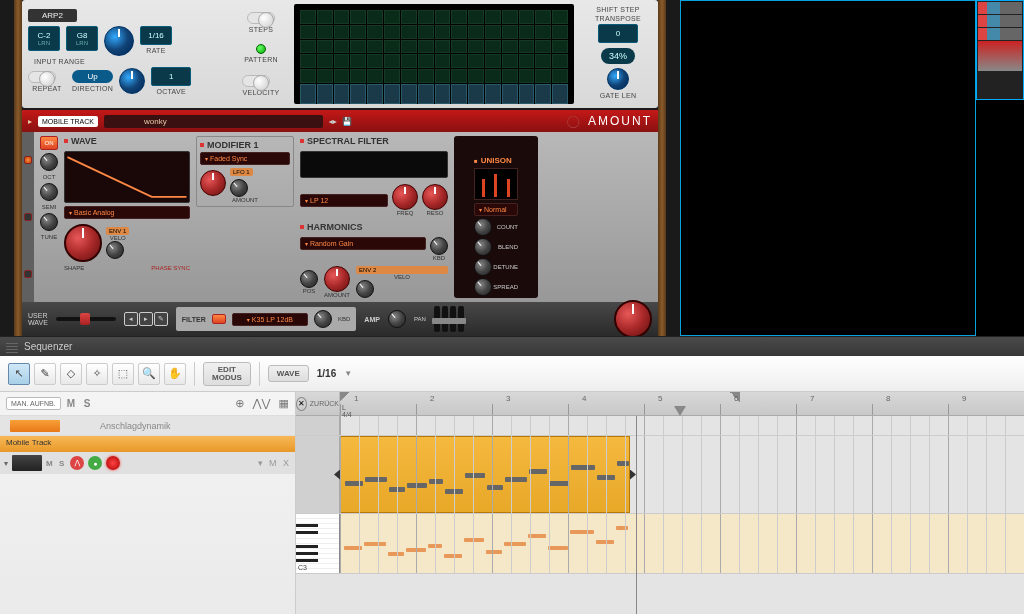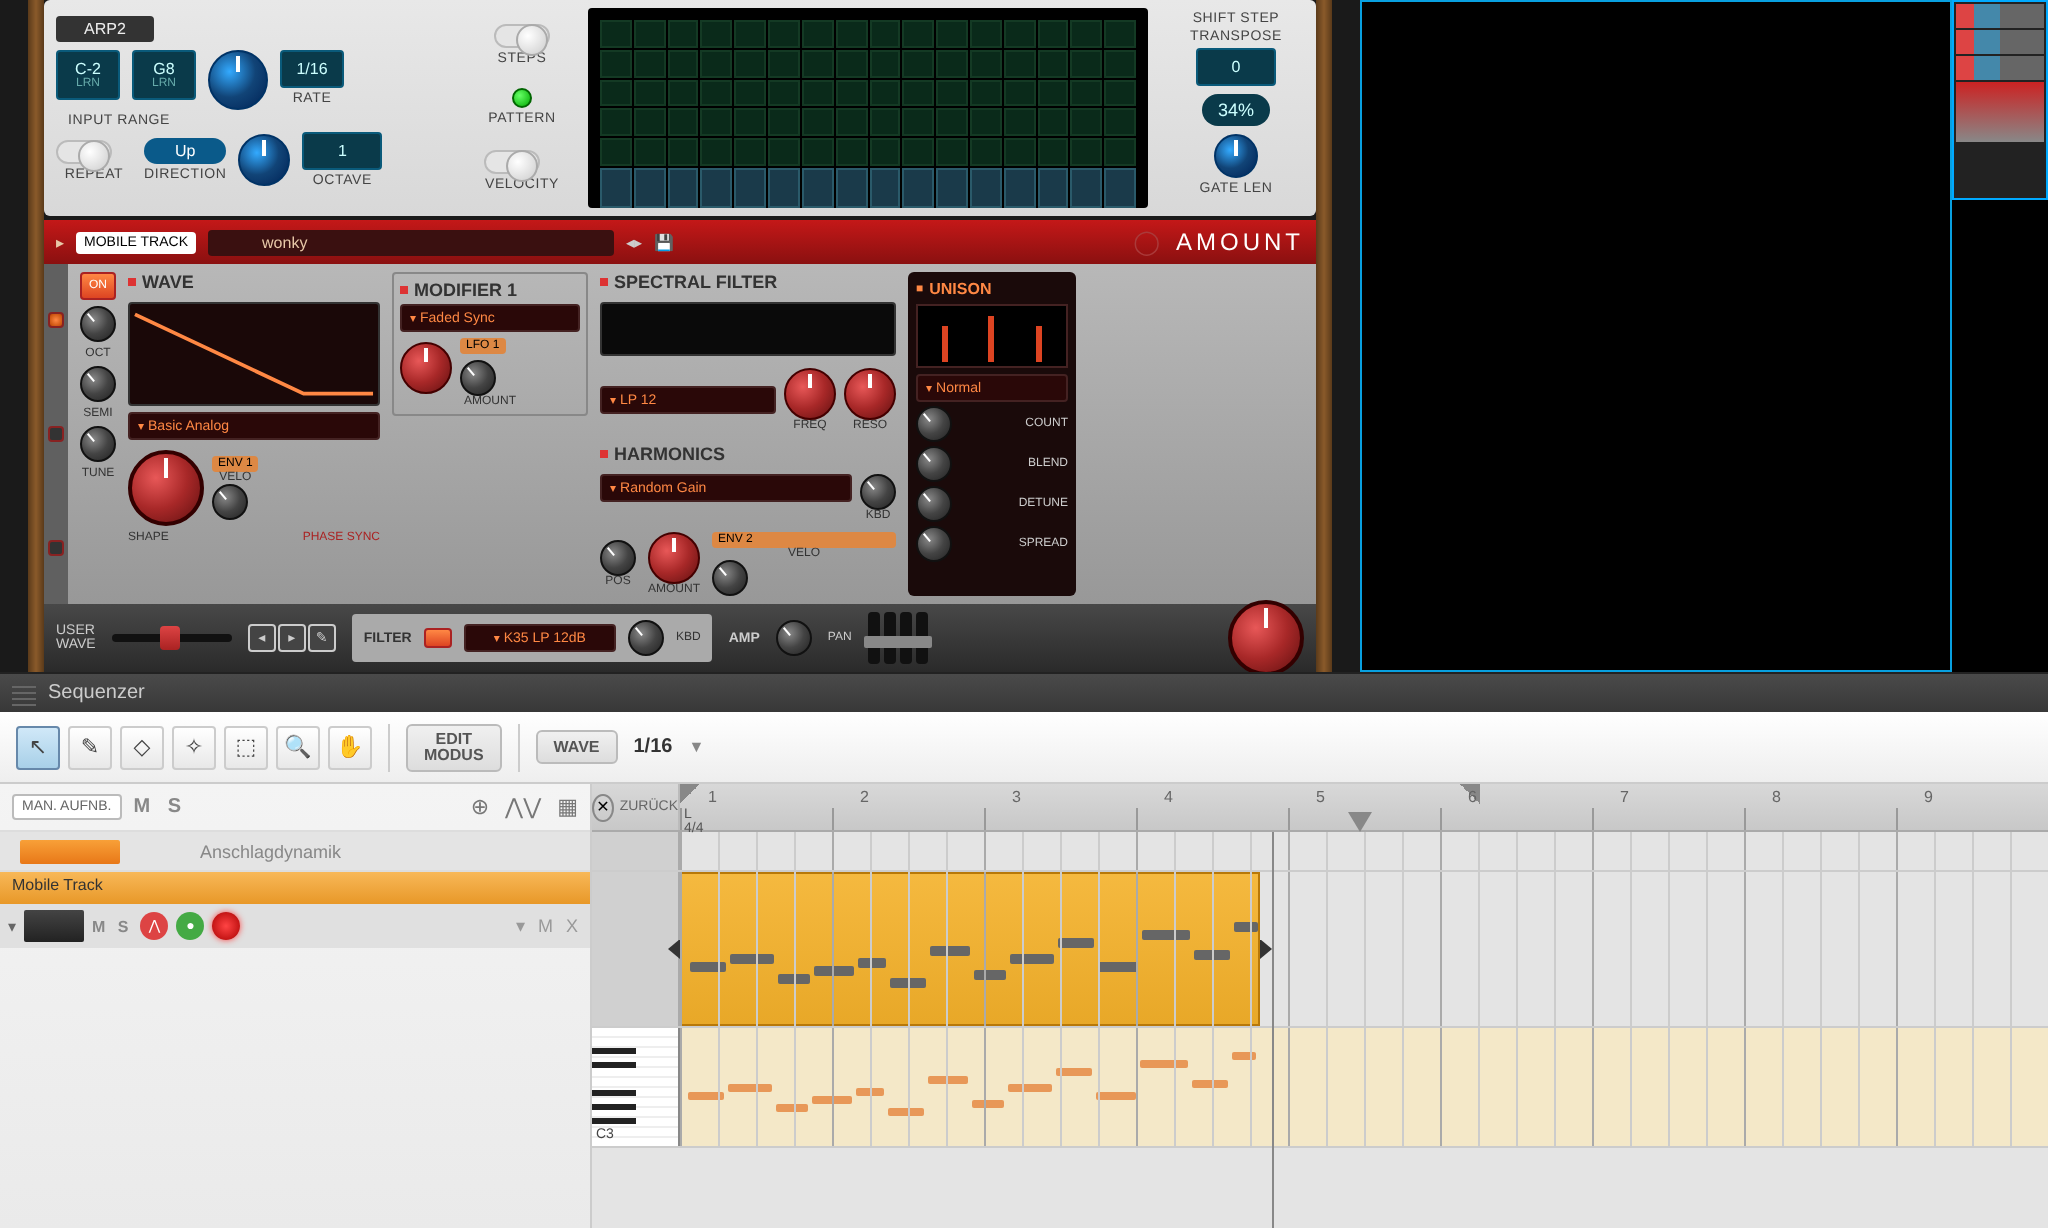--- a/index.html
+++ b/index.html
@@ -29,21 +29,21 @@
 .arp-seq-grid { position: absolute; inset: 6px; display: grid; grid-template-columns: repeat(16,1fr); grid-template-rows: repeat(6,1fr); gap: 1px; }
 .arp-seq-cell { background: #0a2a1a; border: 1px solid #143a24; }
 .arp-seq-bot { position: absolute; bottom: 0; left: 6px; right: 6px; height: 20px; display: grid; grid-template-columns: repeat(16,1fr); gap: 1px; }
 .arp-seq-bot > div { background: #1a3a4a; border: 1px solid #2a5a6a; }
 .arp-right { width: 80px; padding: 4px; text-align: center; }
 .arp-percent { background: #0a3a4a; color: #cff; font-size: 9px; padding: 3px 8px; border-radius: 8px; margin: 2px auto; display: inline-block; }
 
 
 .europa { position: absolute; top: 110px; left: 22px; width: 636px; height: 226px; background: #2a2a2a; border-radius: 3px; }
 .eu-header { height: 22px; background: linear-gradient(#c41818,#8a1010); display: flex; align-items: center; padding: 0 6px; gap: 6px; }
-.eu-patch { background: #3a1010; color: #e8c8a8; font-size: 8px; padding: 2px 27px; border-radius: 2px; flex: 0.4; }
+.eu-patch { background: #3a1010; color: #e8c8a8; font-size: 8px; padding: 2px 40px; border-radius: 2px; flex: 0.4; }
 .eu-brand { color: #fff; font-size: 12px; letter-spacing: 2px; margin-left: auto; font-weight: 300; }
 .eu-brand::before { content: '◯'; margin-right: 6px; color: #aa3a3a; }
 .eu-tag { background: #fff; color: #000; font-size: 7px; padding: 2px 4px; border-radius: 2px; }
 
 .eu-body { display: flex; height: 170px; background: linear-gradient(#b8b8b8,#989898); }
 .eu-engine { width: 58px; background: linear-gradient(#686868,#505050); padding: 4px; display: flex; flex-direction: column; gap: 4px; align-items: center; }
 .eu-engine-title { color: #ddd; font-size: 8px; font-weight: bold; }
 .eu-engine-sub { color: #aaa; font-size: 6px; }
 .eu-eng-btn { width: 38px; height: 24px; background: linear-gradient(#888,#666); border-radius: 3px; display: flex; align-items: center; justify-content: center; color: #333; font-size: 9px; font-weight: bold; border: 1px solid #444; }
 .eu-eng-btn.active { background: linear-gradient(#e84848,#b82828); color: #fff; }
@@ -68,21 +68,21 @@
 .eu-lcd { background: #2a0808; color: #f84; font-size: 7px; padding: 2px 4px; border-radius: 2px; border: 1px solid #422; display: flex; align-items: center; gap: 2px; }
 .eu-lcd::before { content: '▾'; font-size: 6px; }
 .eu-lcd-tag { background: #d84; color: #000; font-size: 6px; padding: 1px 3px; border-radius: 2px; }
 
 .eu-mod { width: 98px; display: flex; flex-direction: column; gap: 2px; }
 .eu-mod-box { border: 1px solid #888; border-radius: 2px; padding: 3px; }
 
 .eu-spectral { width: 148px; }
 .eu-sp-disp { width: 100%; height: 42px; background: #0a0a0a; border: 1px solid #333; border-radius: 2px; margin-bottom: 3px; }
 
-.eu-unison { width: 84px; background: #1a0a0a; border-radius: 3px; padding: 4px; }
+.eu-unison { width: 84px; background: #1a0a0a; border-radius: 3px; padding: 20px; }
 .eu-un-title { color: #f84; font-size: 8px; font-weight: bold; display: flex; align-items: center; gap: 3px; }
 .eu-un-title::before { content: '■'; font-size: 6px; }
 .eu-un-disp { width: 100%; height: 32px; background: #000; border: 1px solid #422; margin: 3px 0; display: flex; align-items: flex-end; justify-content: space-around; padding: 2px; }
 .eu-un-bar { width: 3px; background: #d42; }
 .eu-un-row { display: flex; align-items: center; justify-content: space-between; margin-top: 2px; }
 .eu-un-label { color: #ccc; font-size: 6px; }
 
 .eu-footer { height: 34px; background: linear-gradient(#484848,#2a2a2a); display: flex; align-items: center; padding: 0 6px; gap: 8px; }
 .eu-foot-label { color: #ccc; font-size: 7px; }
 .eu-slider { width: 60px; height: 4px; background: #111; border-radius: 2px; position: relative; }

